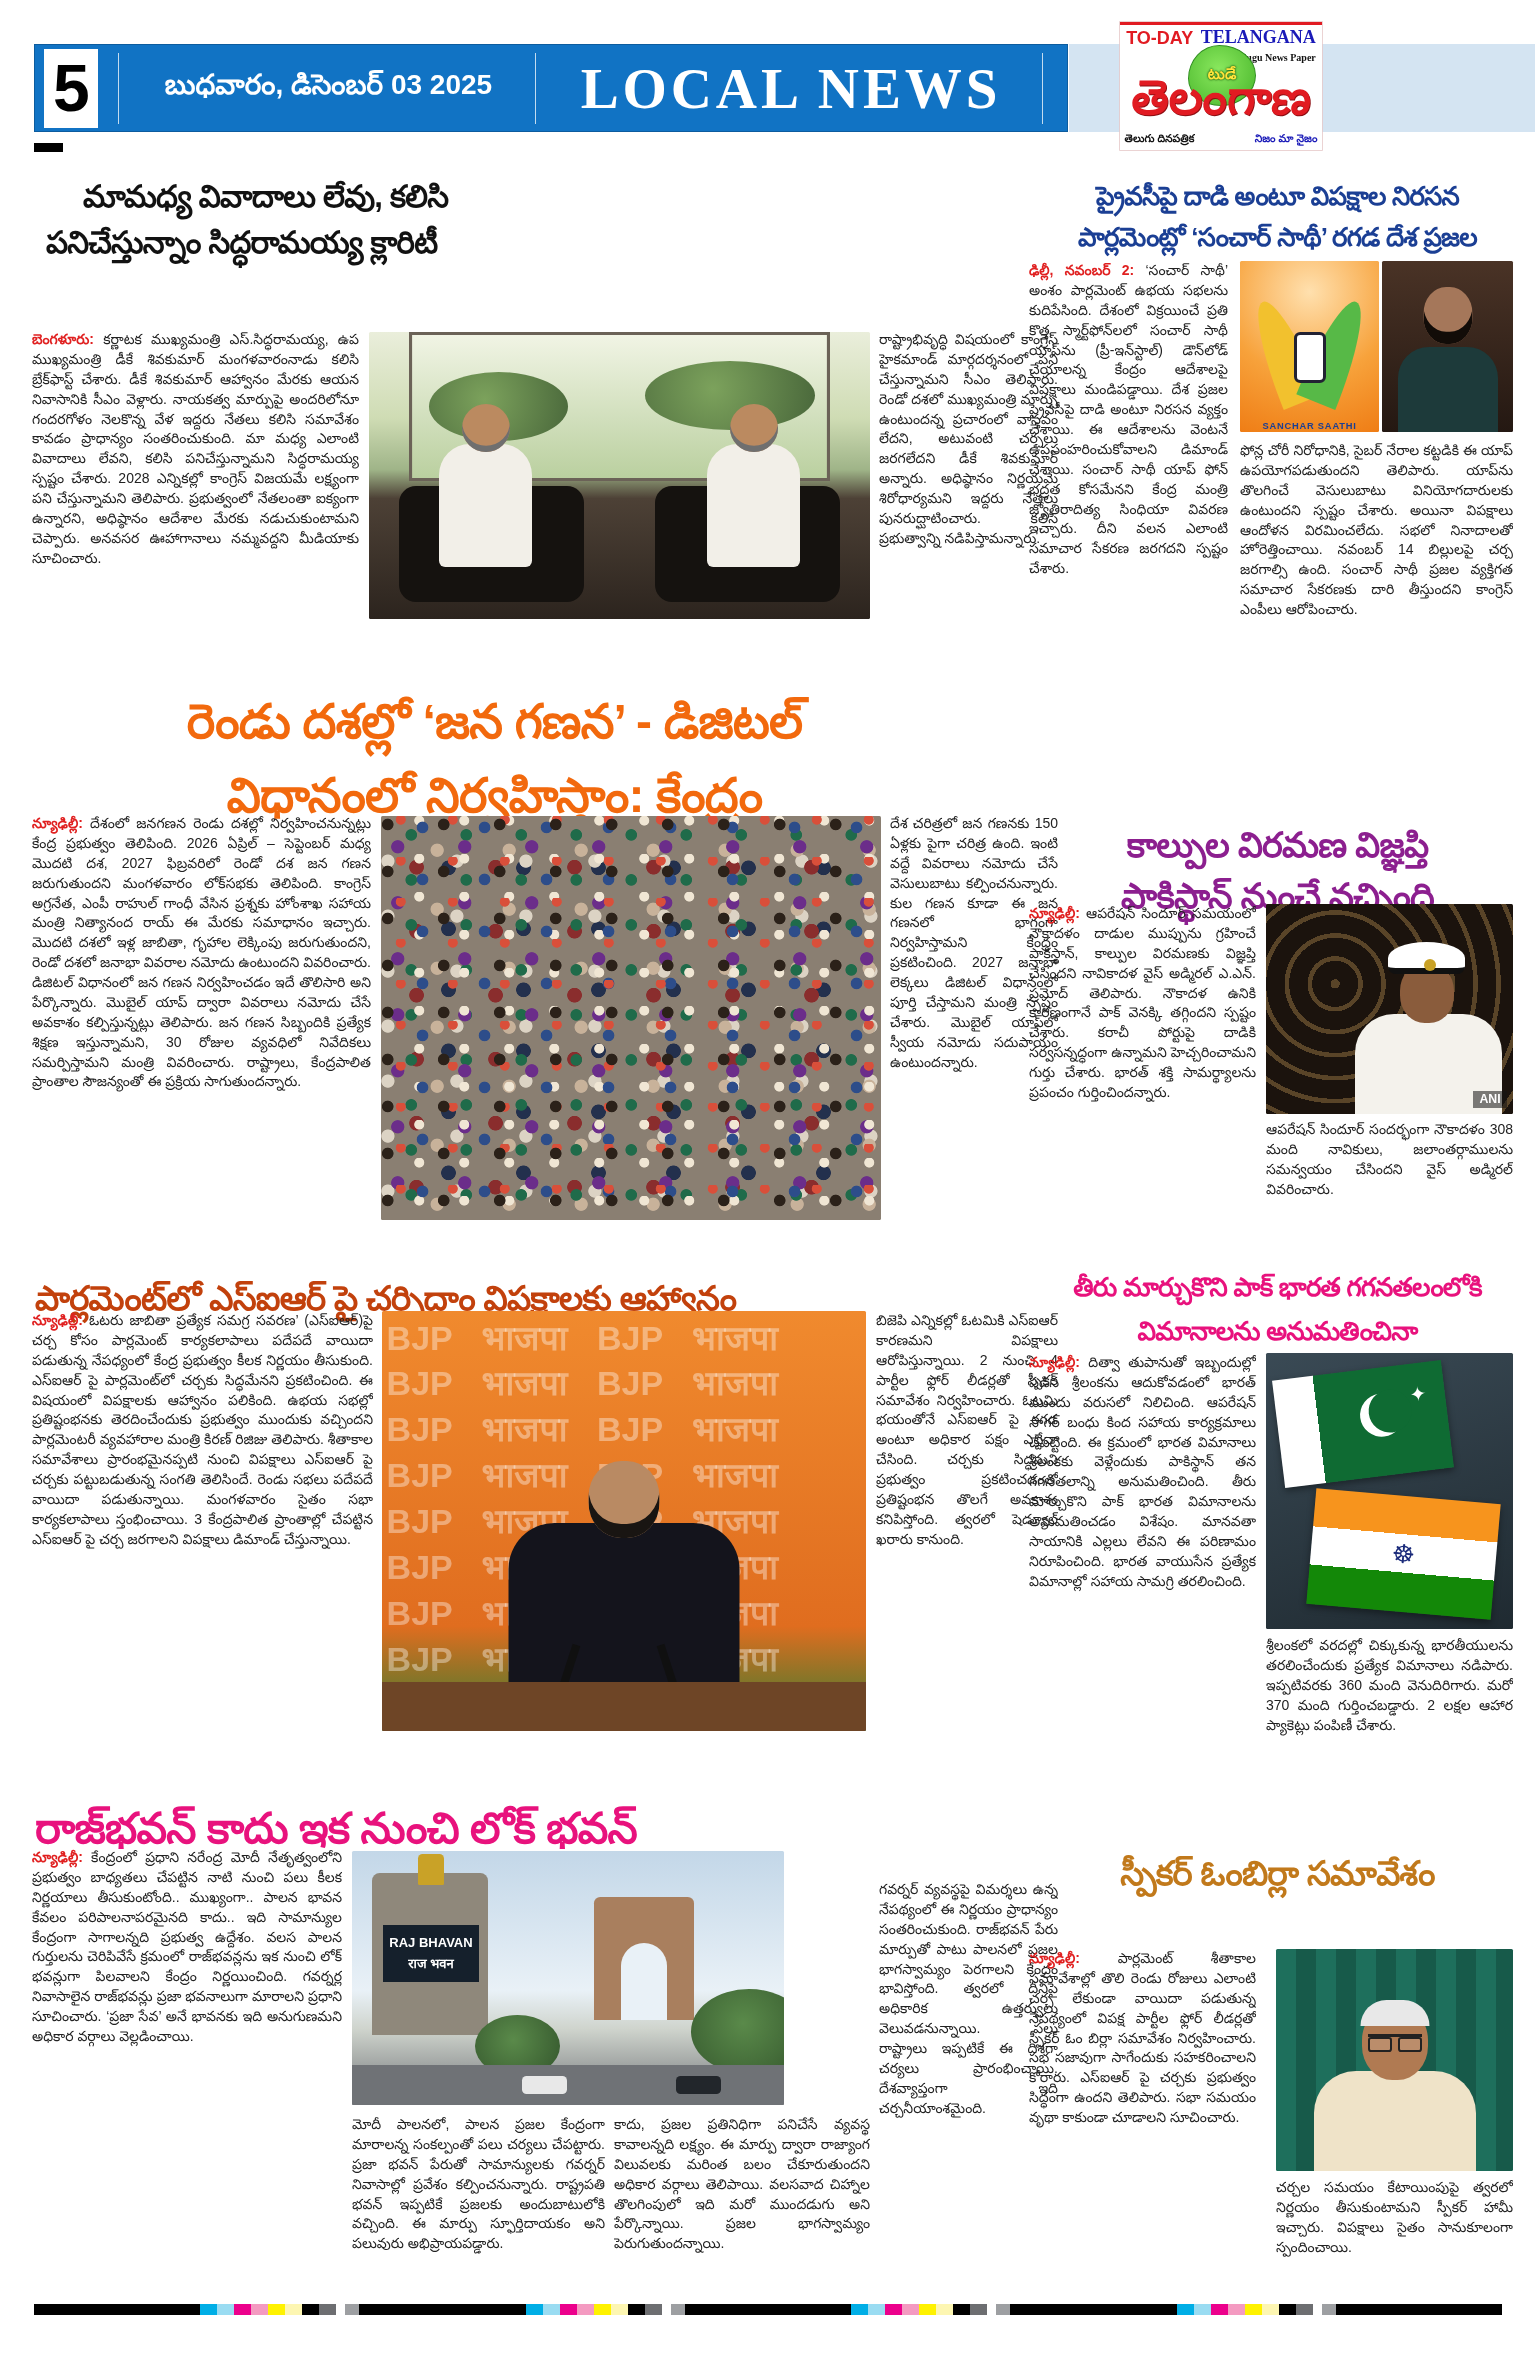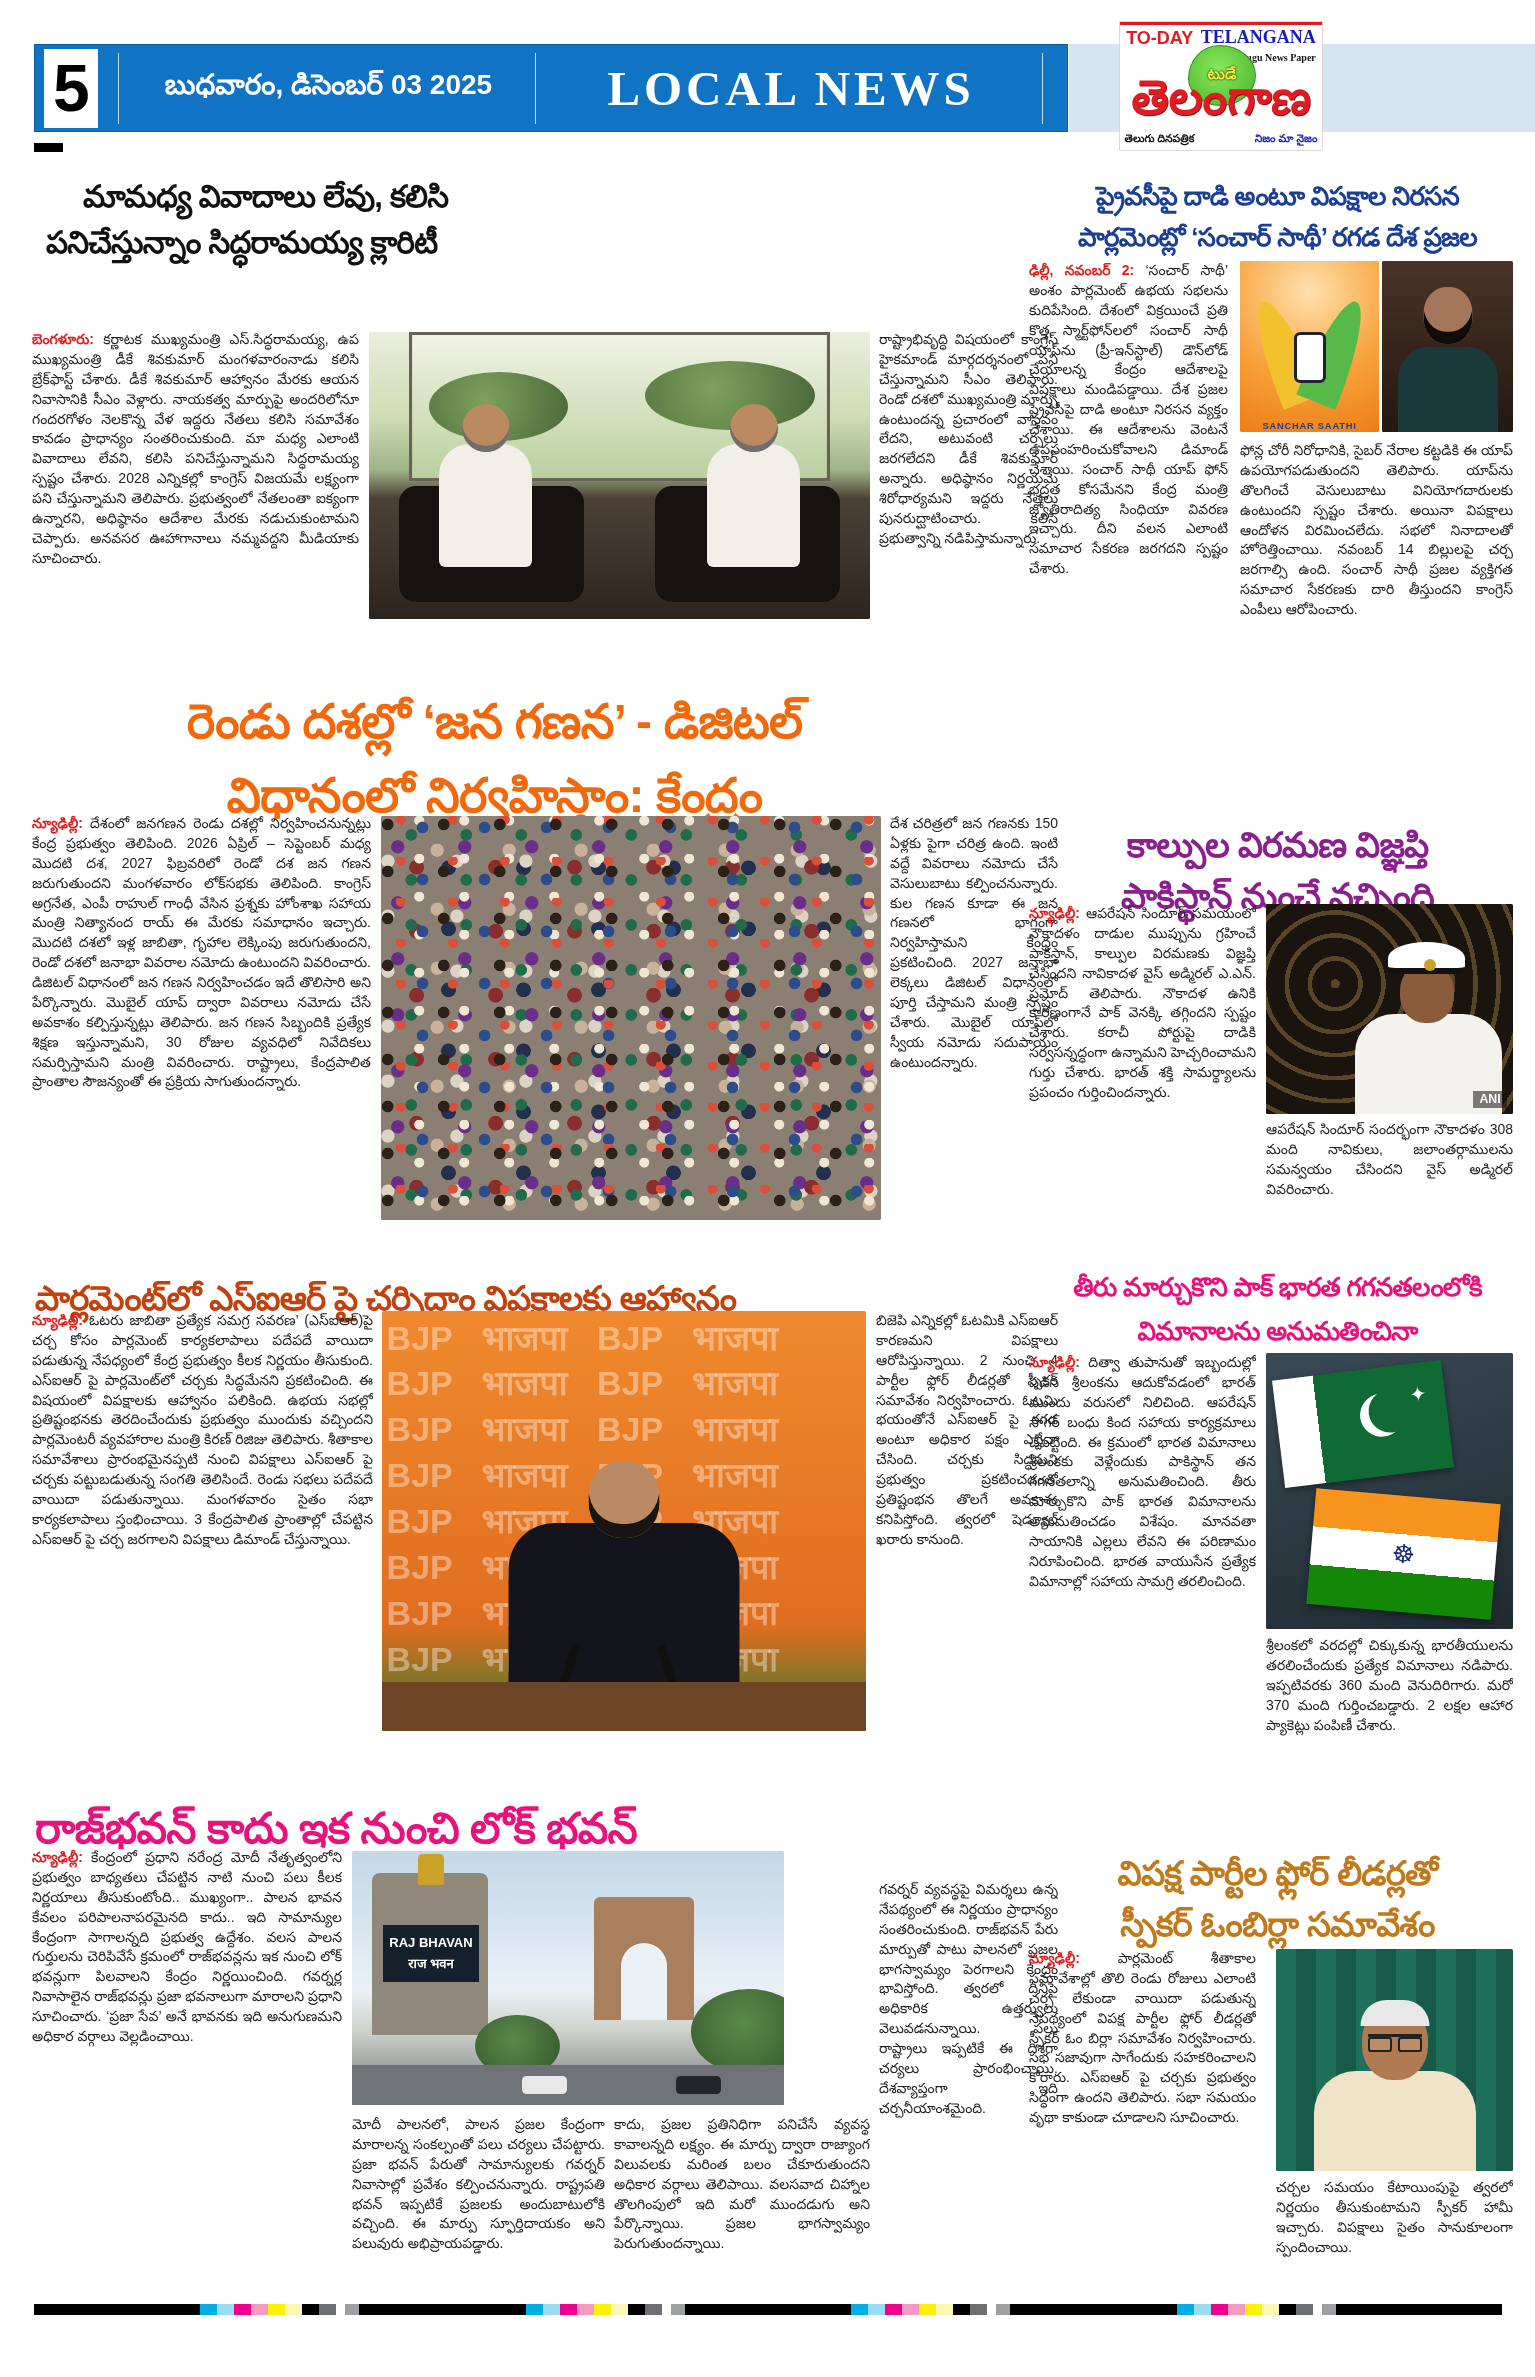--- a/index.html
+++ b/index.html
@@ -6,21 +6,21 @@
   .page{position:relative;width:1535px;height:2377px;background:#ffffff;overflow:hidden;
         font-family:"Liberation Sans",sans-serif;color:#1c1c1c;}
   
   .topbar{position:absolute;left:34px;top:44px;width:1034px;height:88px;background:#1173c4;border:0.8px solid #0d5c9e;box-sizing:border-box;}
   .pagenum{position:absolute;left:9.3px;top:3.9px;width:54px;height:79px;background:#ffffff;display:flex;align-items:center;justify-content:center;
            font-size:66px;font-weight:800;color:#000;}
   .bardiv{position:absolute;top:7.7px;width:0.8px;height:71px;background:rgba(255,255,255,.75);}
   .dateline-hdr{position:absolute;left:93px;top:0;width:401px;height:86px;display:flex;align-items:center;justify-content:center;
            color:#fff;font-size:28px;font-weight:700;}
   .localnews{position:absolute;left:509px;top:0;width:494px;height:86px;display:flex;align-items:center;justify-content:center;
-           color:#fff;font-family:"Liberation Serif",serif;font-size:49px;font-weight:600;letter-spacing:3.9px;}
+           color:#fff;font-family:"Liberation Serif",serif;font-size:57px;font-weight:600;letter-spacing:3.9px;}
   .mastband{position:absolute;left:1069px;top:44px;width:467px;height:88px;background:#d4e4f2;}
   .mastbox{position:absolute;left:1120px;top:21.6px;width:202px;height:128px;background:#ffffff;border-top:3.1px solid #e11b22;
            box-shadow:0 0 0 0.8px #e7c9c9;box-sizing:border-box;overflow:hidden;}
   .mast-row-top{position:absolute;left:0;top:3.1px;width:100%;display:flex;justify-content:space-between;padding:0 6.2px;box-sizing:border-box;}
   .mast-today{color:#e11b22;font-size:18px;font-weight:800;}
   .mast-tel{color:#1a1ab8;font-size:18px;font-weight:800;text-align:right;line-height:1;font-family:Liberation Serif, serif;}
   .mast-tagline-en{color:#111;font-size:10px;font-weight:700;text-align:right;}
   .mast-map{position:absolute;left:68px;top:20px;width:66px;height:59px;background:radial-gradient(circle at 45% 40%,#8ae85e,#46b429);
            border:1.5px solid #2f8f1f;border-radius:46% 54% 52% 48%/55% 50% 50% 45%;display:flex;align-items:center;justify-content:center;}
   .mast-map span{color:#ffe63c;font-size:15.4px;font-weight:800;text-shadow:0 0 2.3px #14530a,0 0 1.5px #14530a;}
@@ -305,21 +305,20 @@
         <div class="chakra">☸</div>
       </div>
     </div>
     <div class="c" style="left:1266px;top:1636px;width:247px;height:158px;">
       <p><span> శ్రీలంకలో వరదల్లో చిక్కుకున్న భారతీయులను తరలించేందుకు ప్రత్యేక విమానాలు నడిపారు. ఇప్పటివరకు 360 మంది వెనుదిరిగారు. మరో 370 మంది గుర్తించబడ్డారు. 2 లక్షల ఆహార ప్యాకెట్లు పంపిణీ చేశారు.</span></p>
     </div>
   </section>
 
   <section>
     <h2 class="hl hl-a8">
-      <div>విపక్ష పార్టీల ఫ్లోర్ లీడర్లతో</div>
       <div>స్పీకర్ ఓంబిర్లా సమావేశం</div>
     </h2>
     <div class="c" style="left:1029px;top:1949px;width:227px;height:345px;">
       <p><span class="dl">న్యూఢిల్లీ:</span><span> పార్లమెంట్ శీతాకాల సమావేశాల్లో తొలి రెండు రోజులు ఎలాంటి చర్చ లేకుండా వాయిదా పడుతున్న నేపథ్యంలో విపక్ష పార్టీల ఫ్లోర్ లీడర్లతో స్పీకర్ ఓం బిర్లా సమావేశం నిర్వహించారు. సభ సజావుగా సాగేందుకు సహకరించాలని కోరారు. ఎస్ఐఆర్ పై చర్చకు ప్రభుత్వం సిద్ధంగా ఉందని తెలిపారు. సభా సమయం వృథా కాకుండా చూడాలని సూచించారు.</span></p>
     </div>
     <div class="ph ph-birla" style="left:1276px;top:1949px;width:237px;height:222px;">
       <div class="torso"></div>
       <div class="head"></div>
       <div class="hair"></div>
       <div class="gl">

